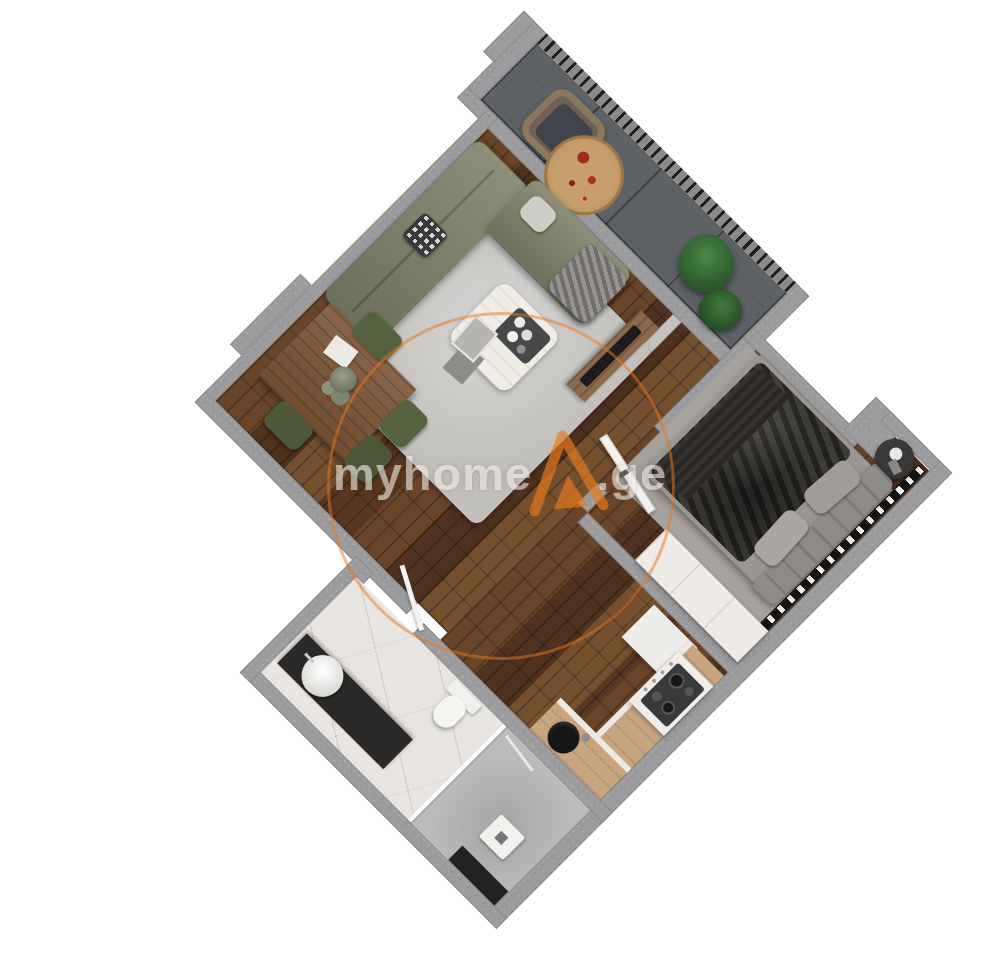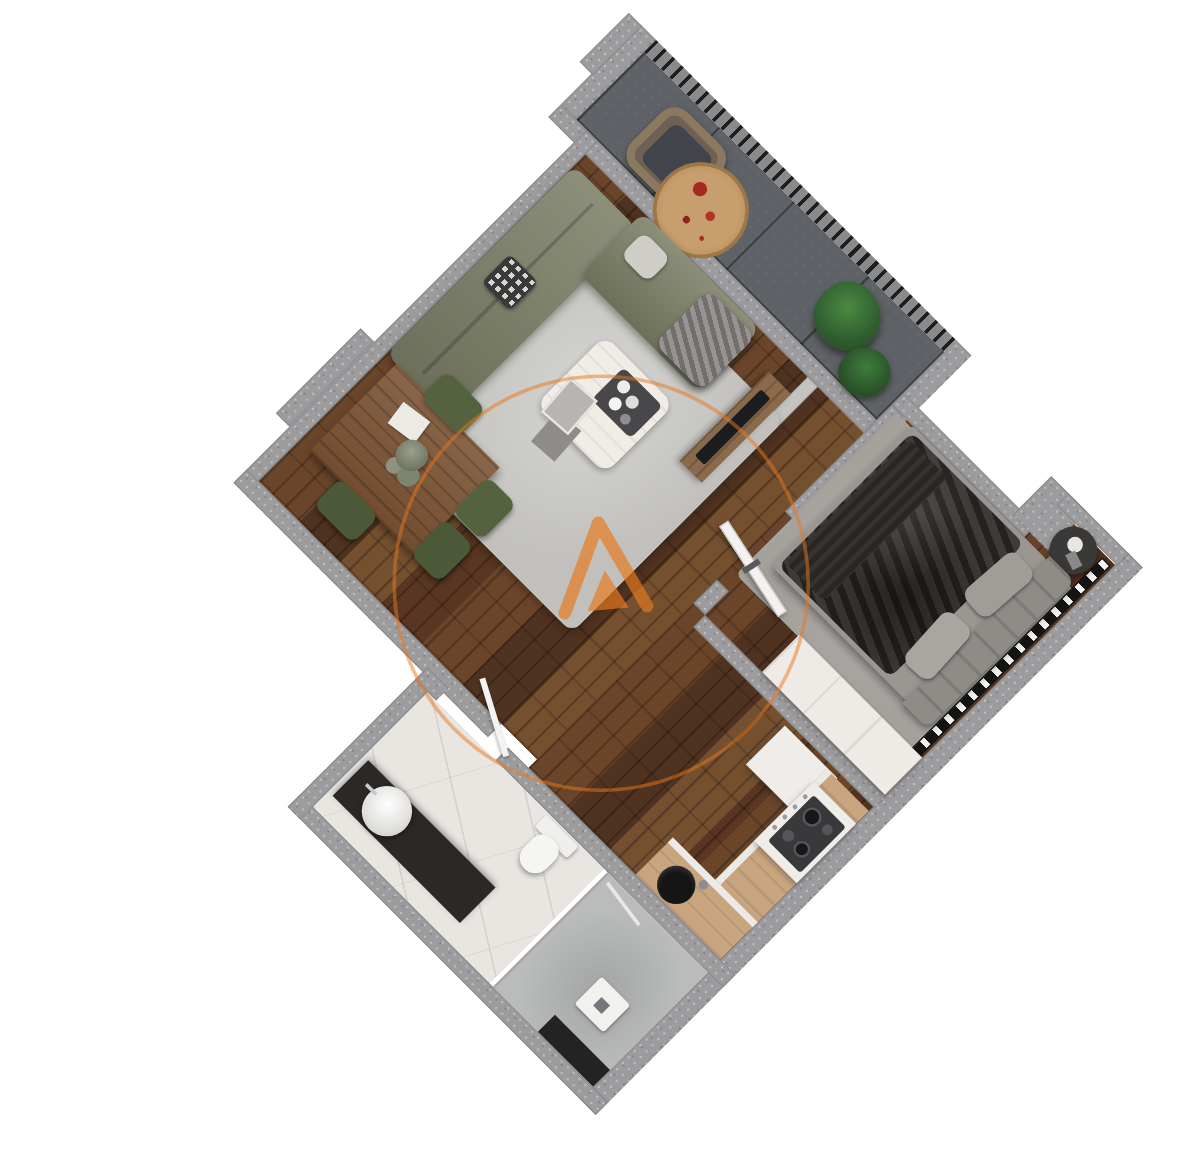--- a/index.html
+++ b/index.html
@@ -153,20 +153,22 @@
     <div style="left:478px;top:525px;width:4px;height:135px;background:rgba(255,255,255,.95);box-shadow:1px 0 2px rgba(0,0,0,.25);"></div>
     <div style="left:488px;top:533px;width:44px;height:3px;background:#e8e8e6;transform:rotate(8deg);"></div>
     <div style="left:540px;top:590px;width:34px;height:32px;background:#f2f1ed;border-radius:3px;box-shadow:1px 1px 3px rgba(0,0,0,.35);"></div>
     <div style="left:552px;top:602px;width:10px;height:10px;background:#77777b;"></div>
     <div style="left:535px;top:640px;width:65px;height:20px;background:#232323;"></div>
 
   </div>
 
   <div id="wm-circle"></div>
   <div id="wm-row">
+    <span class="wm-text">myhome</span>
     <span id="wm-logo">
       <svg width="96" height="86" viewBox="0 0 100 90">
         <path d="M16 84 L52 8 L88 84" fill="none" stroke="#e87a1e" stroke-width="11" stroke-linejoin="round" stroke-linecap="round" opacity="0.85"></path>
         <path d="M36 84 L54 50 L72 84 Z" fill="#e87a1e" opacity="0.85"></path>
       </svg>
     </span>
+    <span class="wm-text">.ge</span>
   </div>
 </div>
 
 </body></html>

